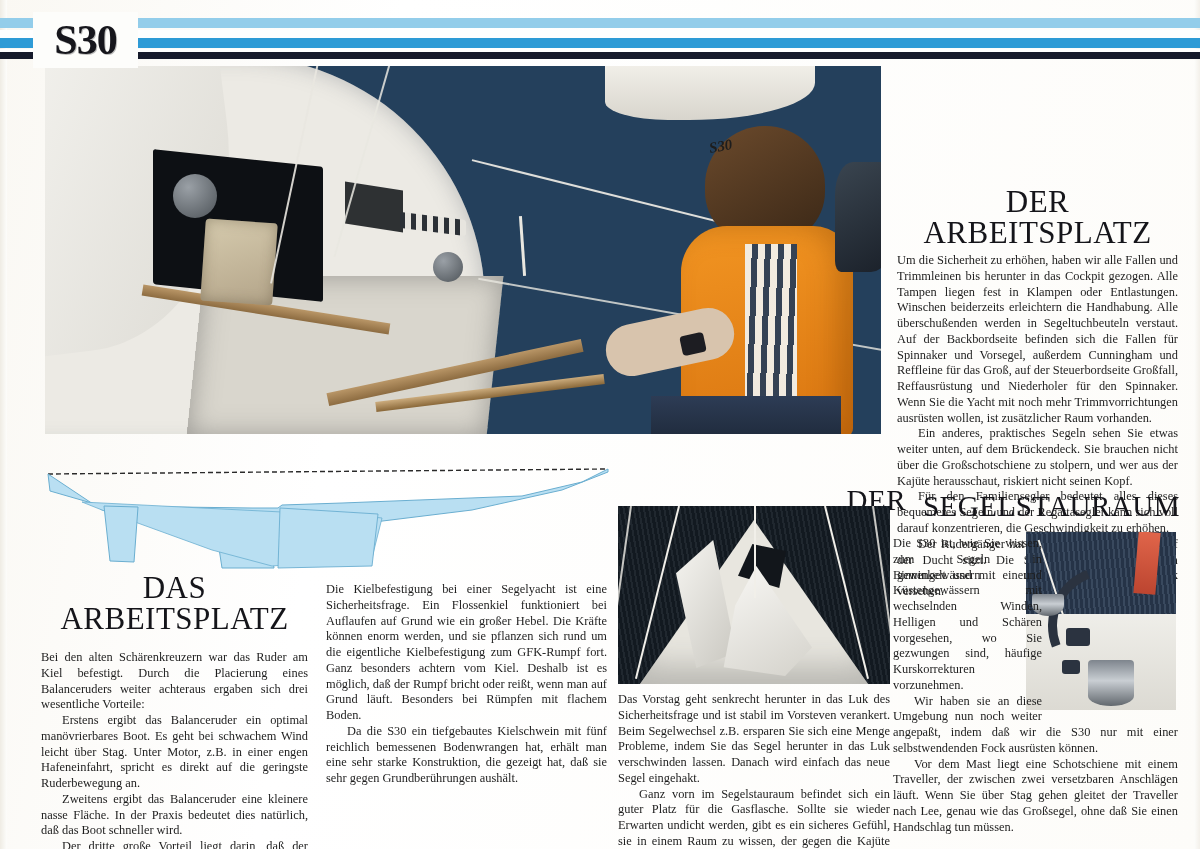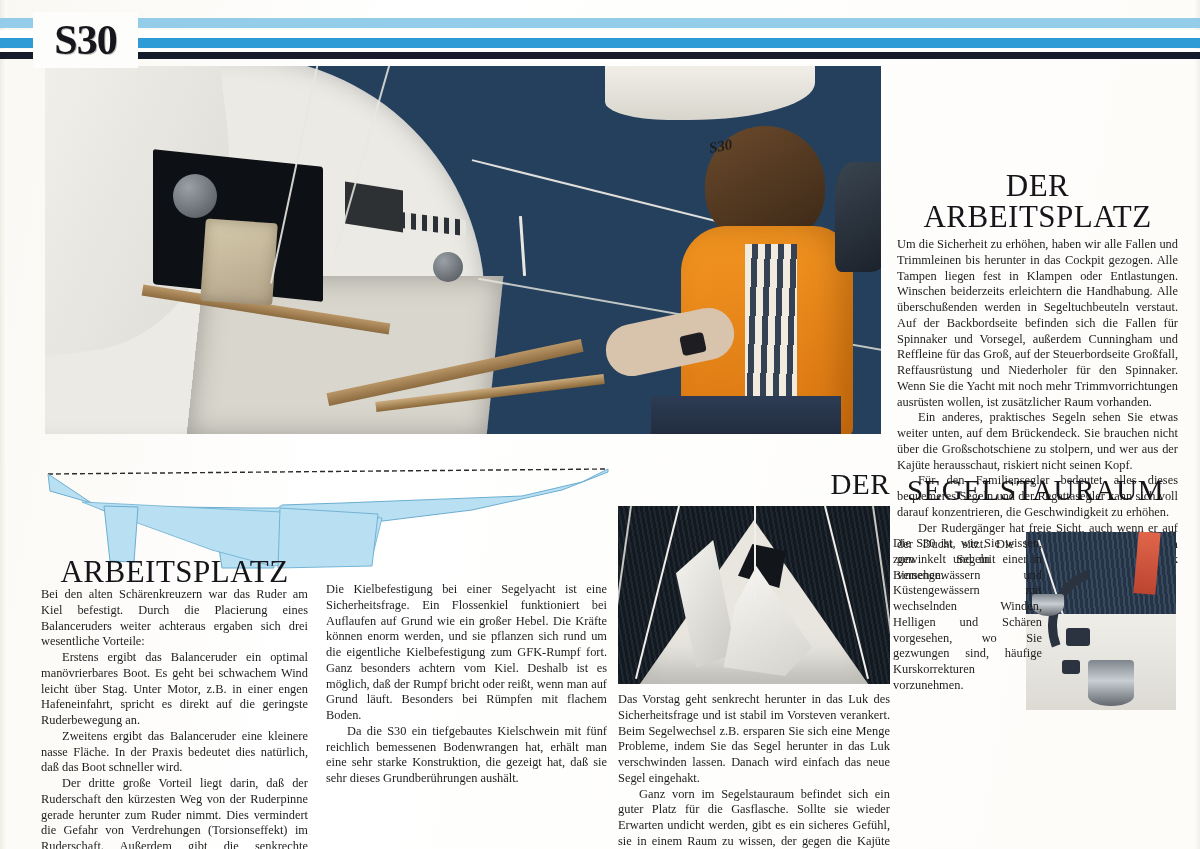--- a/index.html
+++ b/index.html
@@ -99,21 +99,21 @@
   #hull-diagram { position:absolute; left:42px; top:458px; width:585px; height:122px; }
 
   
   .hd {
     text-align:center;
     font-family:"Liberation Serif","DejaVu Serif",serif;
     font-weight:normal;
     color:#15151a;
     line-height:1.0;
     letter-spacing:.5px;
-    margin:0;
+    margin:16px;
   }
   .hd-lg { font-size:31px; }
   .hd-md { font-size:29px; }
 
   .body-col {
     position:absolute;
     font-size:12.4px;
     line-height:1.272;
     text-align:justify;
     color:#1d1d1d;
@@ -231,31 +231,32 @@
   <div class="body-col" id="col-arbeitsplatz">
     <h2 class="hd hd-lg">DER ARBEITSPLATZ</h2>
     <p class="first">Um die Sicherheit zu erhöhen, haben wir alle Fallen und Trimmleinen bis herunter in das Cockpit gezogen. Alle Tampen liegen fest in Klampen oder Entlastungen. Winschen beiderzeits erleichtern die Handhabung. Alle überschußenden werden in Segeltuchbeuteln verstaut. Auf der Backbordseite befinden sich die Fallen für Spinnaker und Vorsegel, außerdem Cunningham und Reffleine für das Groß, auf der Steuerbordseite Großfall, Reffausrüstung und Niederholer für den Spinnaker. Wenn Sie die Yacht mit noch mehr Trimmvorrichtungen ausrüsten wollen, ist zusätzlicher Raum vorhanden.</p>
     <p>Ein anderes, praktisches Segeln sehen Sie etwas weiter unten, auf dem Brückendeck. Sie brauchen nicht über die Großschotschiene zu stolpern, und wer aus der Kajüte herausschaut, riskiert nicht seinen Kopf.</p>
     <p>Für den Familiensegler bedeutet alles dieses bequemeres Segeln und der Regattasegler kann sich voll darauf konzentrieren, die Geschwindigkeit zu erhöhen.</p>
     <p>Der Rudergänger hat freie Sicht, auch wenn er auf der Ducht sitzt. Die Seitenwände sind angenehm gewinkelt und mit einer breiten Leiste aus Vollteak versehen.</p>
   </div>
 
   <div class="body-col" id="col-balanceruder">
     <h2 class="hd hd-lg">
+      <span class="hd-stack">DAS</span>
       <span class="hd-stack">ARBEITSPLATZ</span>
     </h2>
     <p class="first" style="margin-top:0;">Bei den alten Schärenkreuzern war das Ruder am Kiel befestigt. Durch die Placierung eines Balanceruders weiter achteraus ergaben sich drei wesentliche Vorteile:</p>
     <p>Erstens ergibt das Balanceruder ein optimal manövrierbares Boot. Es geht bei schwachem Wind leicht über Stag. Unter Motor, z.B. in einer engen Hafeneinfahrt, spricht es direkt auf die geringste Ruderbewegung an.</p>
     <p>Zweitens ergibt das Balanceruder eine kleinere nasse Fläche. In der Praxis bedeutet dies natürlich, daß das Boot schneller wird.</p>
     <p>Der dritte große Vorteil liegt darin, daß der Ruderschaft den kürzesten Weg von der Ruderpinne gerade herunter zum Ruder nimmt. Dies vermindert die Gefahr von Verdrehungen (Torsionseffekt) im Ruderschaft. Außerdem gibt die senkrechte Durchfürung ausreichend Platz für die Achterkajüte.</p>
   </div>
 
   <div class="body-col" id="col-kielbefestigung">
     <p class="first" style="margin-top:6px;">Die Kielbefestigung bei einer Segelyacht ist eine Sicherheitsfrage. Ein Flossenkiel funktioniert bei Auflaufen auf Grund wie ein großer Hebel. Die Kräfte können enorm werden, und sie pflanzen sich rund um die eigentliche Kielbefestigung zum GFK-Rumpf fort. Ganz besonders achtern vom Kiel. Deshalb ist es möglich, daß der Rumpf bricht oder reißt, wenn man auf Grund läuft. Besonders bei Rümpfen mit flachem Boden.</p>
-    <p>Da die S30 ein tiefgebautes Kielschwein mit fünf reichlich bemessenen Bodenwrangen hat, erhält man eine sehr starke Konstruktion, die gezeigt hat, daß sie sehr dieses Grundberührungen aushält.</p>
+    <p>Da die S30 ein tiefgebautes Kielschwein mit fünf reichlich bemessenen Bodenwrangen hat, erhält man eine sehr starke Konstruktion, die gezeigt hat, daß sie sehr gegen Grundberührungen aushält.</p>
   </div>
 
   <h2 class="hd hd-md" id="hd-segelstauraum">
     <span class="hd-stack">DER</span>
   </h2>
 
   <div class="photo" id="photo-sail-locker">
     <div class="sea" style="background:repeating-linear-gradient(80deg,rgba(255,255,255,.05) 0 2px,rgba(0,0,0,.12) 2px 5px),#141c24;"></div>
 
     <div class="foredeck" style="left:22px; top:14px; width:228px; height:164px;
@@ -296,15 +297,17 @@
     <div class="track-curve" style="left:22px; top:34px; width:120px; height:120px; transform:rotate(24deg);"></div>
     <div class="cleat" style="left:40px; top:96px; width:24px; height:18px;"></div>
     <div class="cleat" style="left:36px; top:128px; width:18px; height:14px;"></div>
     <div class="pedestal" style="left:62px; top:128px; width:46px; height:46px;"></div>
     <div class="pedestal" style="left:6px; top:62px; width:32px; height:22px; border-radius:3px 3px 50% 50%;"></div>
   </div>
 
   <div class="body-col" id="col-fock">
     <div class="float-cut"></div>
     <p class="first">Die S30 ist, wie Sie wissen, zum Segeln in Binnengewässern und Küstengewässern mit wechselnden Winden, Helligen und Schären vorgesehen, wo Sie gezwungen sind, häufige Kurskorrekturen vorzunehmen.</p>
+    <p>Wir haben sie an diese Umgebung nun noch weiter angepaßt, indem daß wir die S30 nur mit einer selbstwendenden Fock ausrüsten können.</p>
+    <p>Vor dem Mast liegt eine Schotschiene mit einem Traveller, der zwischen zwei versetzbaren Anschlägen läuft. Wenn Sie über Stag gehen gleitet der Traveller nach Lee, genau wie das Großsegel, ohne daß Sie einen Handschlag tun müssen.</p>
   </div>
 
 </div>
 
 </body></html>

